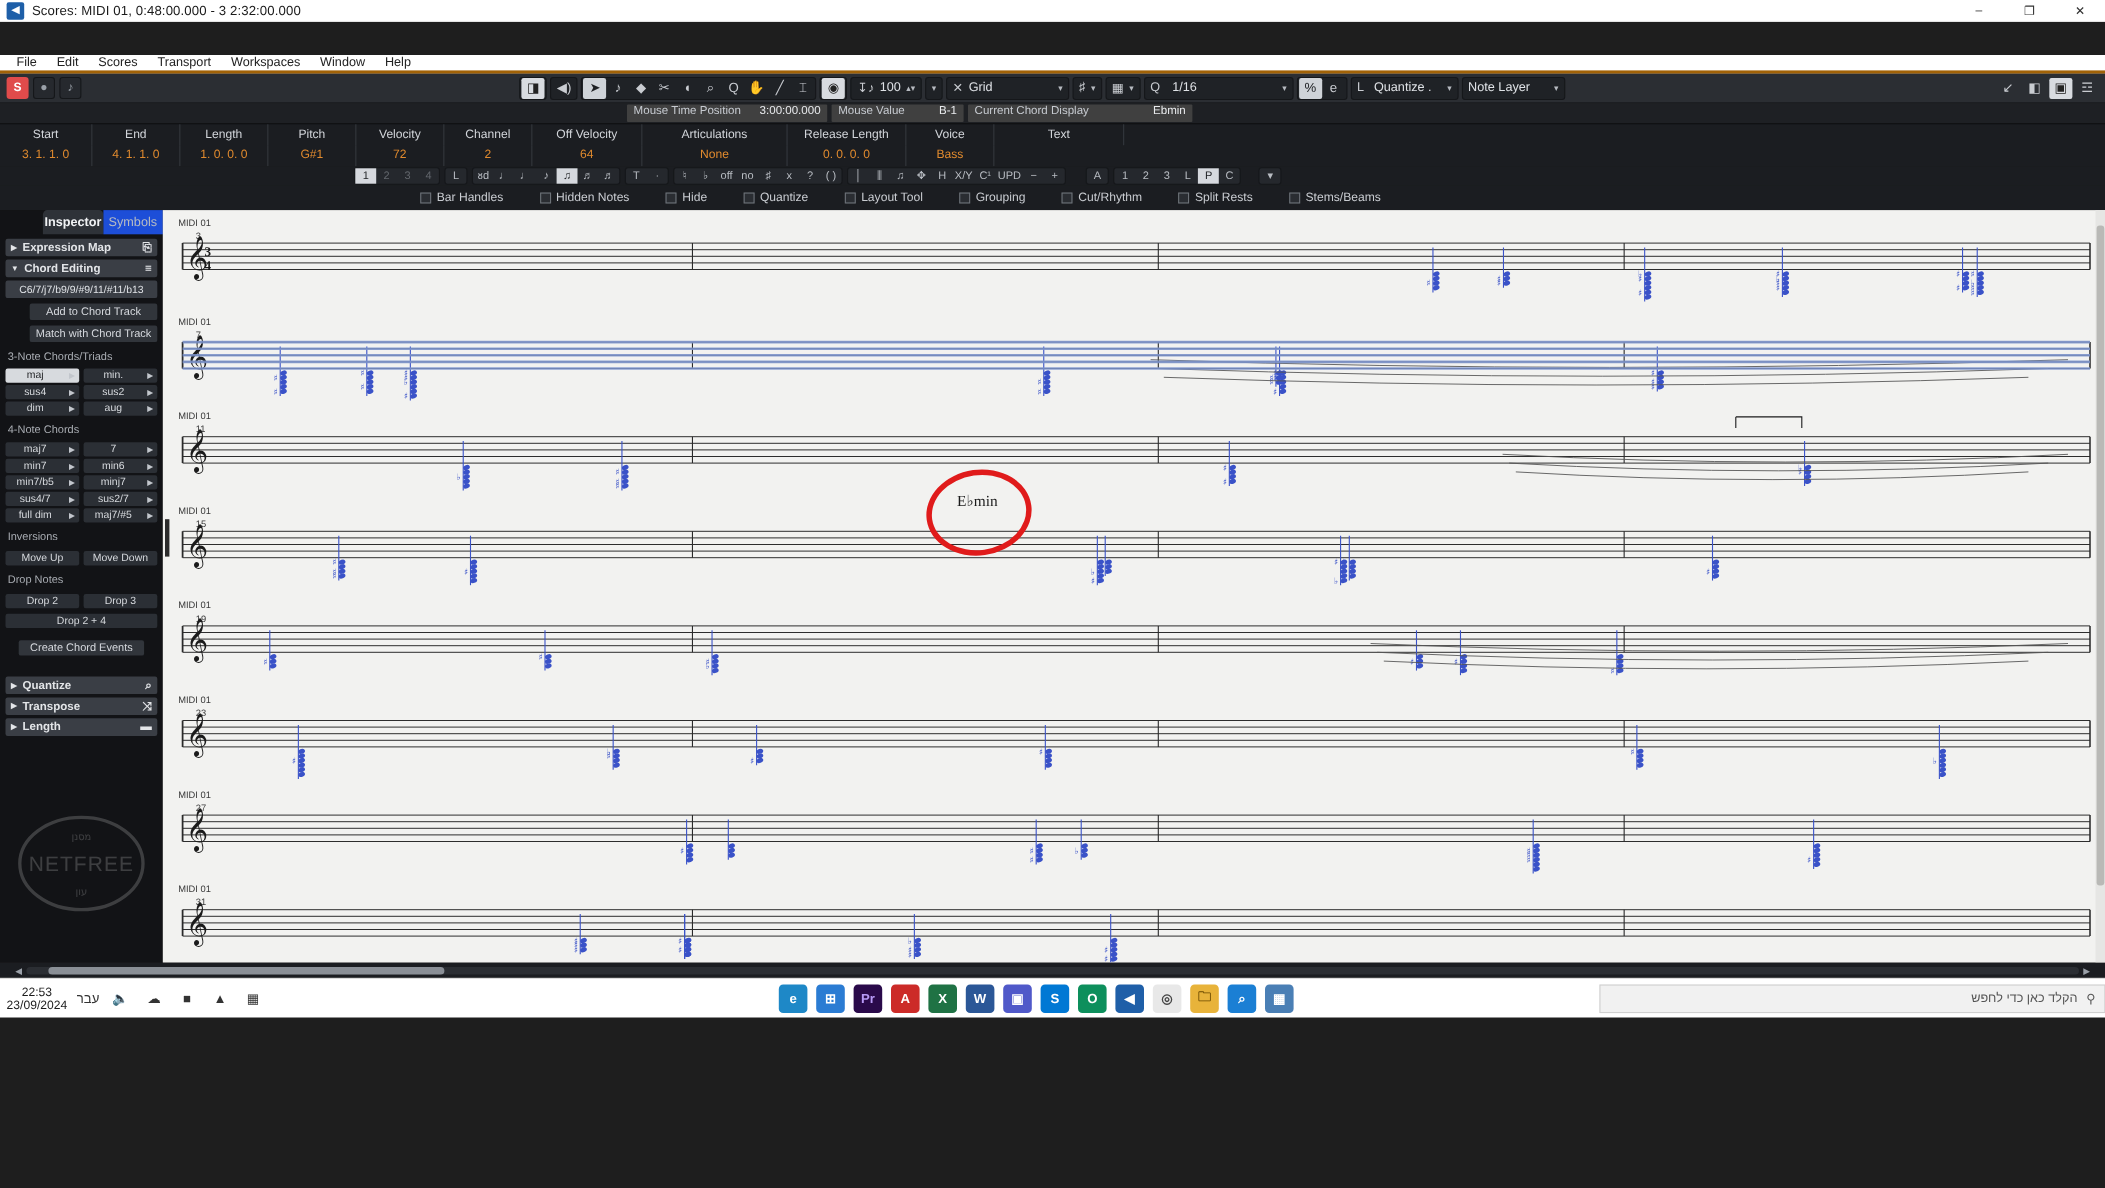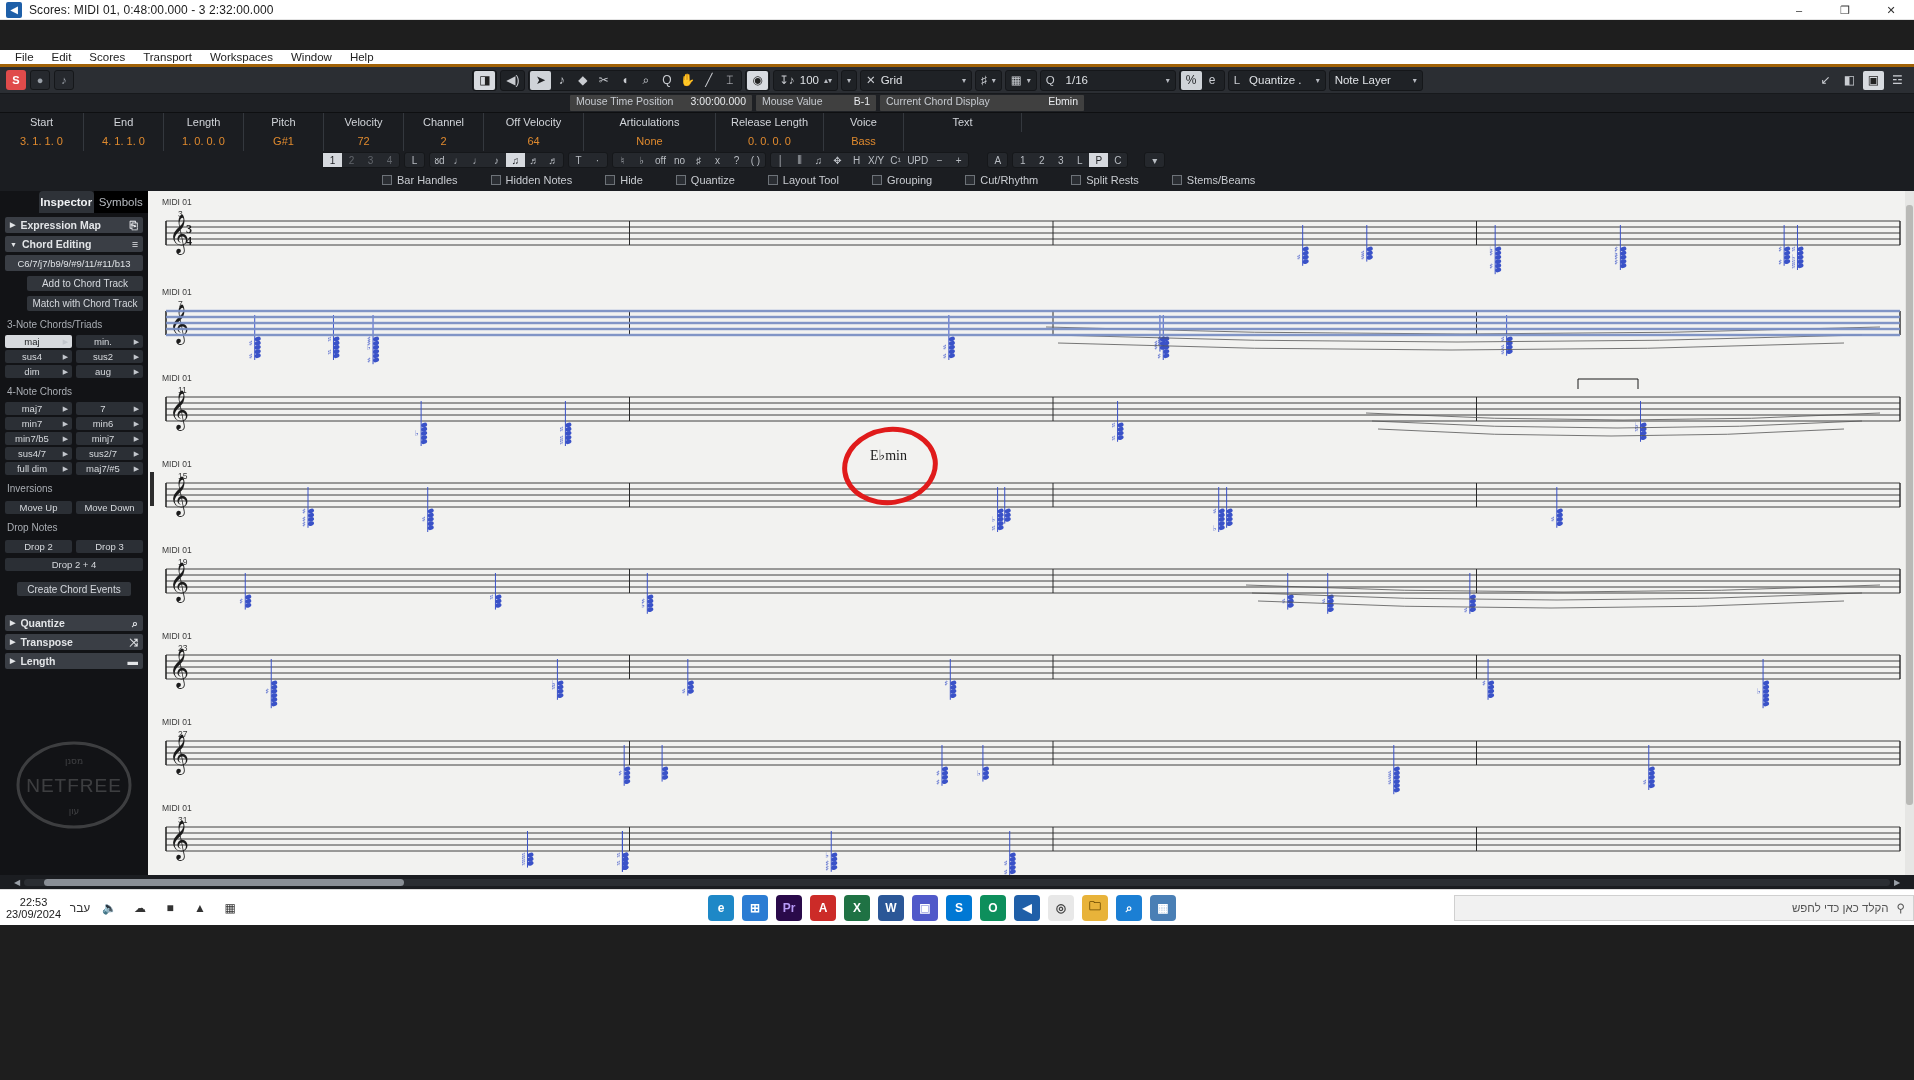--- a/index.html
+++ b/index.html
@@ -79,21 +79,21 @@
   .box { width:10px; height:10px; border:1px solid #6d7278; background:#2a2d32; }
 
   
   .body { display:flex; height:684px; }
 
   
   .inspector { width:148px; background:#121316; display:flex; flex-direction:column;
     position:relative; }
   .tabs { display:flex; height:22px; }
   .tab { flex:1; font-size:11.5px; color:#b8bcc2; display:flex; align-items:center;
-    justify-content:center; background:#000000; }
+    justify-content:center; background:#1d4ed8; }
   .tab.active { background:#2e3238; color:#f0f2f4; font-weight:bold;
     border-top-left-radius:4px; border-top-right-radius:4px;margin-left:39px; }
   .insp-inner { padding:4px 5px 0 5px; display:flex; flex-direction:column; gap:3px; }
   .sect { height:16px; background:#3a3e45; border-radius:2px; display:flex;
     align-items:center; padding:0 5px; font-size:10.5px; color:#e3e5e8; font-weight:bold;
     justify-content:space-between; }
   .sect .lf { display:flex; align-items:center; gap:5px;text-align:center; }
   .arrow { font-size:7px; }
   .chordname { height:16px; background:#3a3e45; border-radius:2px; display:flex;
     align-items:center; justify-content:center; font-size:9.5px; color:#dfe2e6; }

